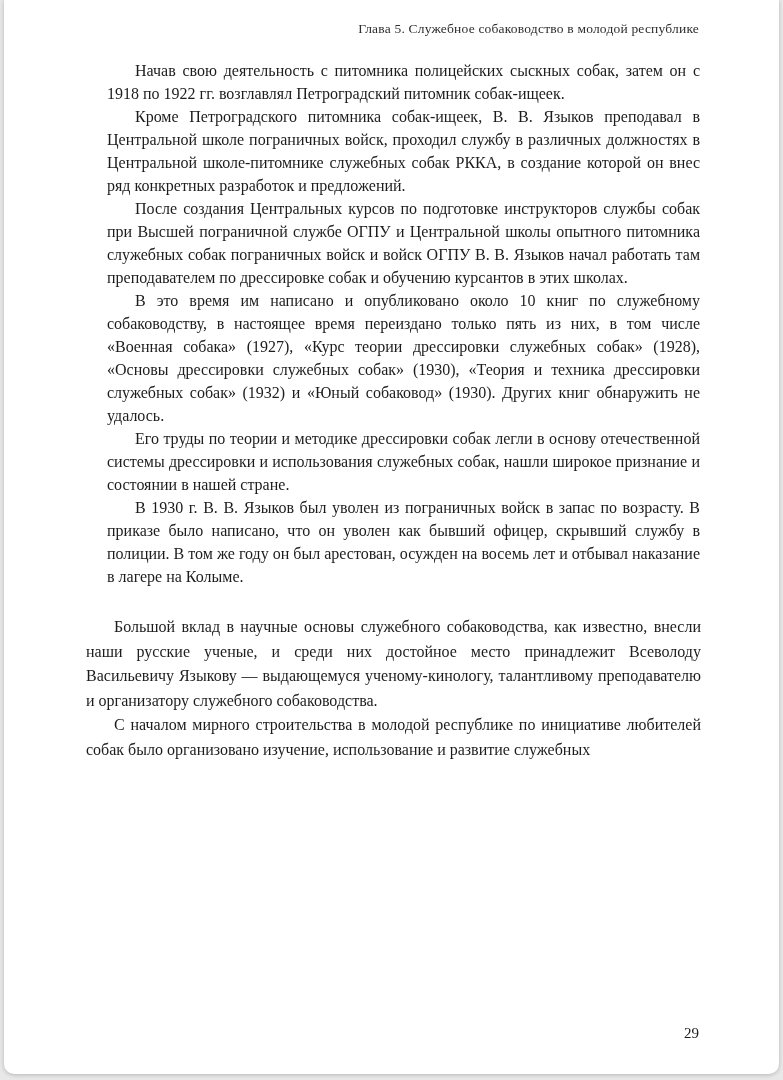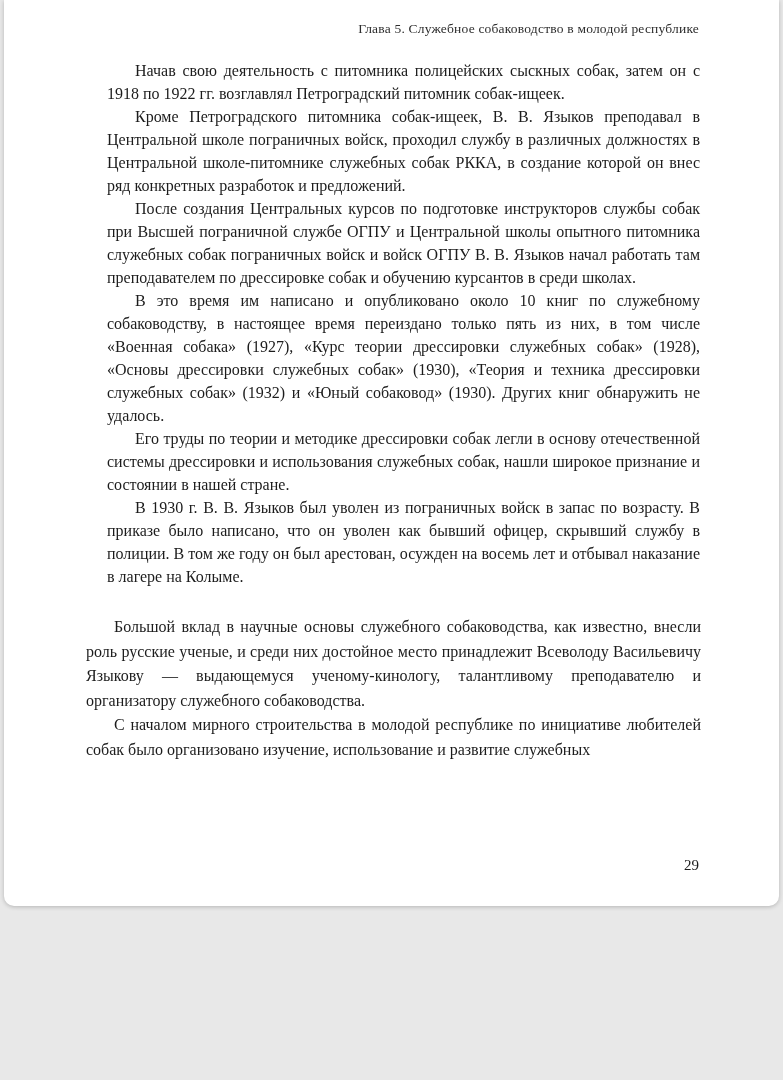--- a/index.html
+++ b/index.html
@@ -9,21 +9,21 @@
   body {
     width: 783px;
     height: 1080px;
     background: #e8e8e8;
     font-family: "Liberation Serif", "DejaVu Serif", serif;
     overflow: hidden;
   }
   .page {
     position: relative;
     width: 775px;
-    height: 906px;
+    height: 1074px;
     margin: 0 auto;
     background: #ffffff;
     border-radius: 0 0 10px 10px;
     box-shadow: 0 1px 4px rgba(0,0,0,0.22);
     overflow: hidden;
   }
   .running-header {
     position: absolute;
     top: 20px;
     left: 85px;
@@ -73,28 +73,28 @@
 
 <div class="page">
 
   <div class="running-header">Глава 5. Служебное собаководство в молодой республике</div>
 
   <div class="content">
 
     <div class="inset">
       <p>Начав свою деятельность с питомника полицейских сыскных собак, затем он с 1918 по 1922 гг. возглавлял Петроградский питомник собак-ищеек.</p>
       <p>Кроме Петроградского питомника собак-ищеек, В. В. Языков преподавал в Центральной школе пограничных войск, проходил службу в различных должностях в Центральной школе-питомнике служебных собак РККА, в создание которой он внес ряд конкретных разработок и предложений.</p>
-      <p>После создания Центральных курсов по подготовке инструкторов службы собак при Высшей пограничной службе ОГПУ и Центральной школы опытного питомника служебных собак пограничных войск и войск ОГПУ В. В. Языков начал работать там преподавателем по дрессировке собак и обучению курсантов в среди школах.</p>
+      <p>После создания Центральных курсов по подготовке инструкторов службы собак при Высшей пограничной службе ОГПУ и Центральной школы опытного питомника служебных собак пограничных войск и войск ОГПУ В. В. Языков начал работать там преподавателем по дрессировке собак и обучению курсантов в этих школах.</p>
       <p>В это время им написано и опубликовано около 10 книг по служебному собаководству, в настоящее время переиздано только пять из них, в том числе «Военная собака» (1927), «Курс теории дрессировки служебных собак» (1928), «Основы дрессировки служебных собак» (1930), «Теория и техника дрессировки служебных собак» (1932) и «Юный собаковод» (1930). Других книг обнаружить не удалось.</p>
       <p>Его труды по теории и методике дрессировки собак легли в основу отечественной системы дрессировки и использования служебных собак, нашли широкое признание и состоянии в нашей стране.</p>
       <p>В 1930 г. В. В. Языков был уволен из пограничных войск в запас по возрасту. В приказе было написано, что он уволен как бывший офицер, скрывший службу в полиции. В том же году он был арестован, осужден на восемь лет и отбывал наказание в лагере на Колыме.</p>
     </div>
 
     <div class="main-block">
-      <p>Большой вклад в научные основы служебного собаководства, как известно, внесли роль русские ученые, и среди них достойное место принадлежит Всеволоду Васильевичу Языкову — выдающемуся ученому-кинологу, талантливому преподавателю и организатору служебного собаководства.</p>
+      <p>Большой вклад в научные основы служебного собаководства, как известно, внесли наши русские ученые, и среди них достойное место принадлежит Всеволоду Васильевичу Языкову — выдающемуся ученому-кинологу, талантливому преподавателю и организатору служебного собаководства.</p>
       <p>С началом мирного строительства в молодой республике по инициативе любителей собак было организовано изучение, использование и развитие служебных</p>
     </div>
 
   </div>
 
   <div class="page-number">29</div>
 
 </div>
 
 </body></html>

